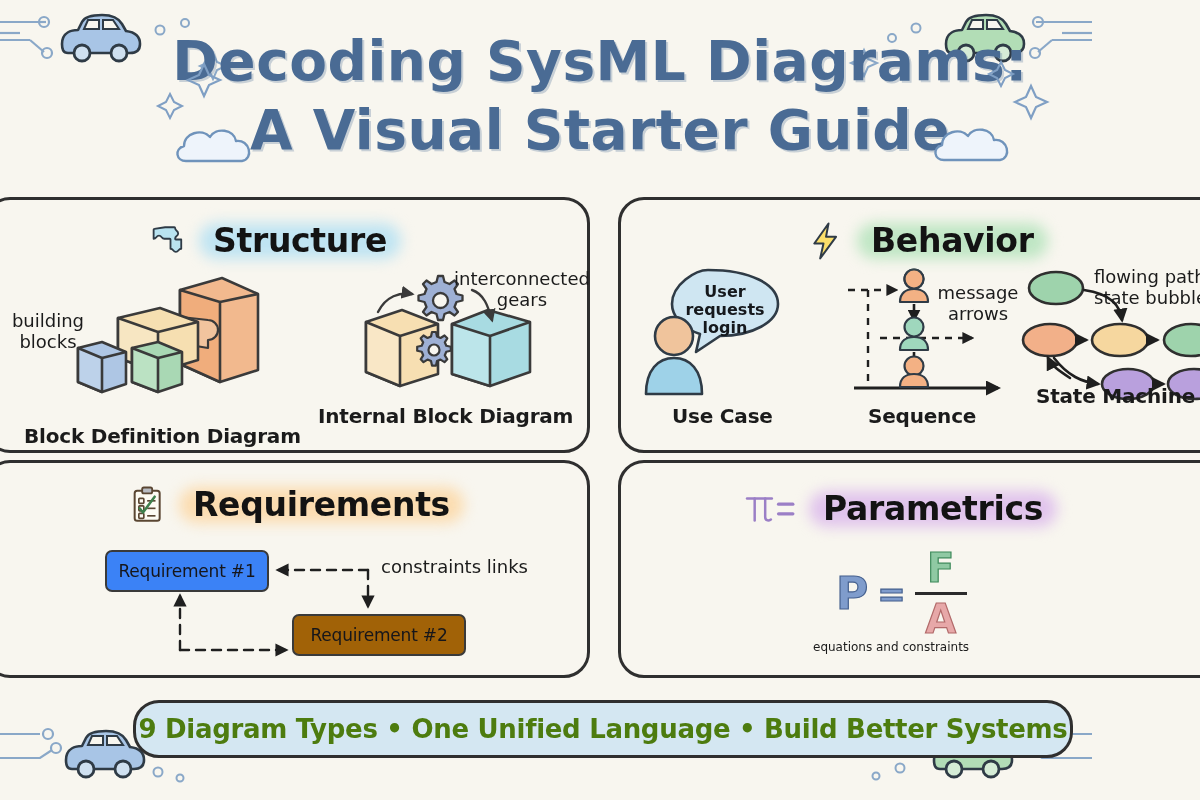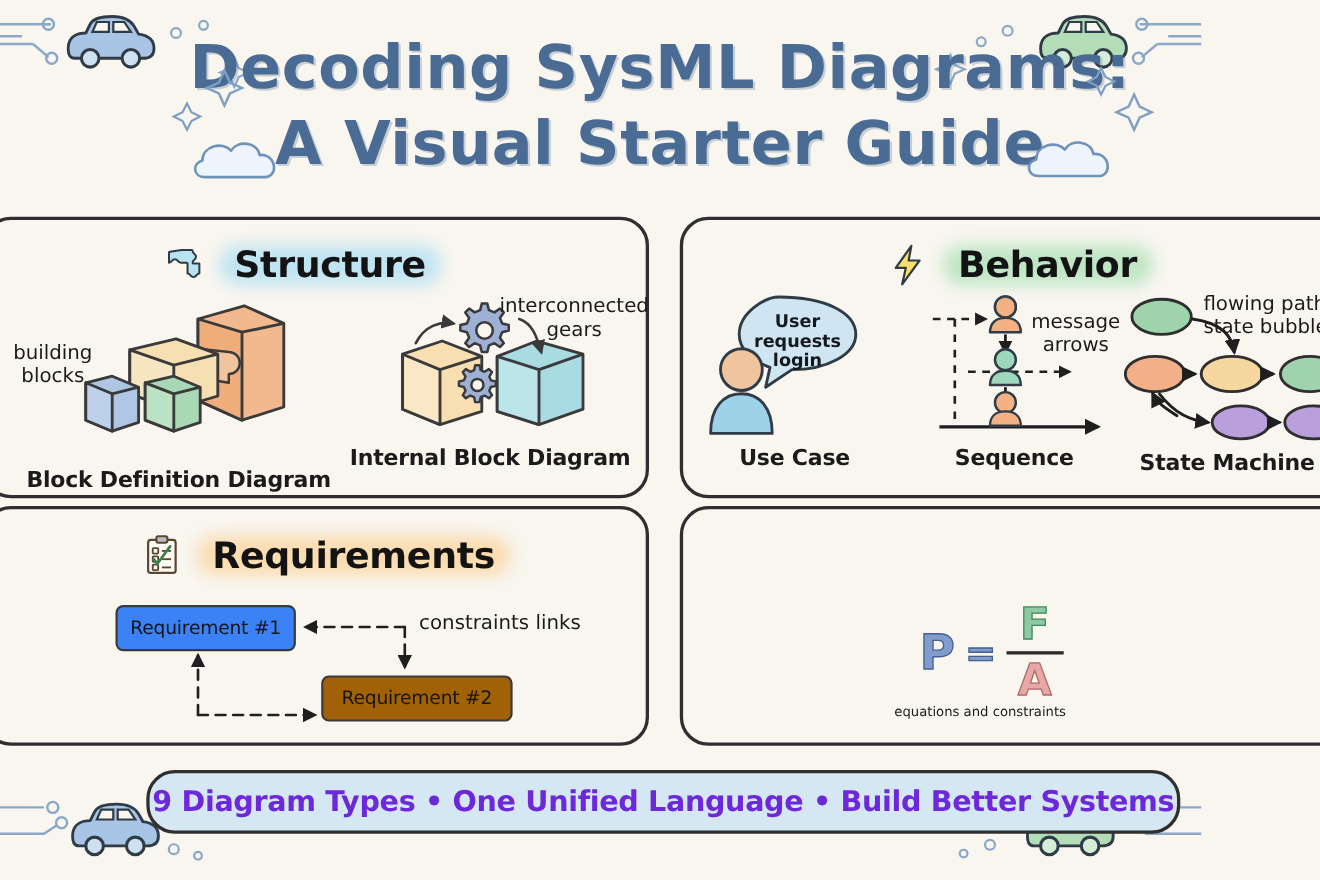--- a/index.html
+++ b/index.html
@@ -94,21 +94,21 @@
   .frac{display:flex;flex-direction:column;align-items:center;line-height:1;}
   .f-num{color:#8fc9a3;-webkit-text-stroke:1.2px #3f8a5b;font-size:40px;}
   .f-bar{width:52px;height:3px;background:#2b2b2b;margin:4px 0;}
   .f-den{color:#e7a8a8;-webkit-text-stroke:1.2px #b26a6a;font-size:40px;}
 
   
   .footer{
     position:absolute;left:133px;top:700px;width:934px;height:52px;
     background:#d4e7f2;border:3px solid #2f2f2f;border-radius:26px;
     display:flex;align-items:center;justify-content:center;
-    font-size:26px;font-weight:bold;color:#6d28d9;letter-spacing:-.3px;
+    font-size:26px;font-weight:bold;color:#4d7c0f;letter-spacing:-.3px;
   }
   svg{overflow:visible;}
 </style>
 </head>
 <body>
 
 <div class="stage">
 
   <div class="corner c-tl">
     <svg width="230" height="95" viewBox="0 0 230 95">
@@ -357,21 +357,21 @@
       <path d="M55 74 H 62" marker-end="url(#smArr)"></path>
       <path d="M125 74 H 133" marker-end="url(#smArr)"></path>
       <path d="M132 118 H 139" marker-end="url(#smArr)"></path>
       <path d="M30 92 C44 110 58 116 74 118" marker-end="url(#smArr)"></path>
       <path d="M46 112 C34 104 28 100 24 92" marker-end="url(#smArr)"></path>
     </g>
   </svg>
   <div class="note" style="left:1094px;top:266px">
     flowing path with<br>state bubbles
   </div>
-  <div class="cap" style="left:1036px;top:408px">State Machine</div>
+  <div class="cap" style="left:1036px;top:384px">State Machine</div>
 
   <div class="panel p-require"></div>
 
   <div class="sec-head" style="left:128px;top:483px">
     <svg class="sec-ico" viewBox="0 0 48 48">
       <rect x="8" y="7" width="30" height="36" rx="3" fill="#fdfbf3" stroke="#5a4632" stroke-width="2.4"></rect>
       <rect x="17" y="3" width="12" height="7" rx="2" fill="#b9bcc2" stroke="#5a4632" stroke-width="2.2"></rect>
       <g stroke="#5a4632" stroke-width="2" fill="none">
         <rect x="13" y="16" width="6" height="6" rx="1"></rect>
         <rect x="13" y="25" width="6" height="6" rx="1"></rect>
@@ -401,20 +401,37 @@
       <path d="M272 30 H 182" marker-end="url(#trArr)"></path>
       <path d="M272 30 V 66" marker-end="url(#trArr)"></path>
       <path d="M84 110 H 190" marker-end="url(#trArr)"></path>
       <path d="M84 110 V 56" marker-end="url(#trArr)"></path>
     </g>
   </svg>
   <div class="note" style="left:381px;top:556px">constraints links</div>
 
   <div class="panel p-param"></div>
 
+  <div class="sec-head" style="left:740px;top:487px">
+    <svg class="sec-ico" viewBox="0 0 56 44" style="width:58px;height:42px">
+      <g fill="none" stroke="#9b7fc6" stroke-width="2.6" stroke-linecap="round" stroke-linejoin="round">
+        <path d="M5 11 H 31"></path>
+        <path d="M13 11 V 34"></path>
+        <path d="M24 11 V 30 C24 34 27 35 30 33"></path>
+      </g>
+      <g stroke="#9b7fc6" stroke-width="3.4" stroke-linecap="round">
+        <path d="M38 17 H 53"></path>
+        <path d="M38 27 H 53"></path>
+      </g>
+    </svg>
+    <div class="sec-title">
+      <span class="hl" style="background:#e0c3ec"></span>
+      <span>Parametrics</span>
+    </div>
+  </div>
 
   <div class="formula">
     <span class="f-p">P</span>
     <span class="f-eq">=</span>
     <span class="frac">
       <span class="f-num">F</span>
       <span class="f-bar"></span>
       <span class="f-den">A</span>
     </span>
   </div>

